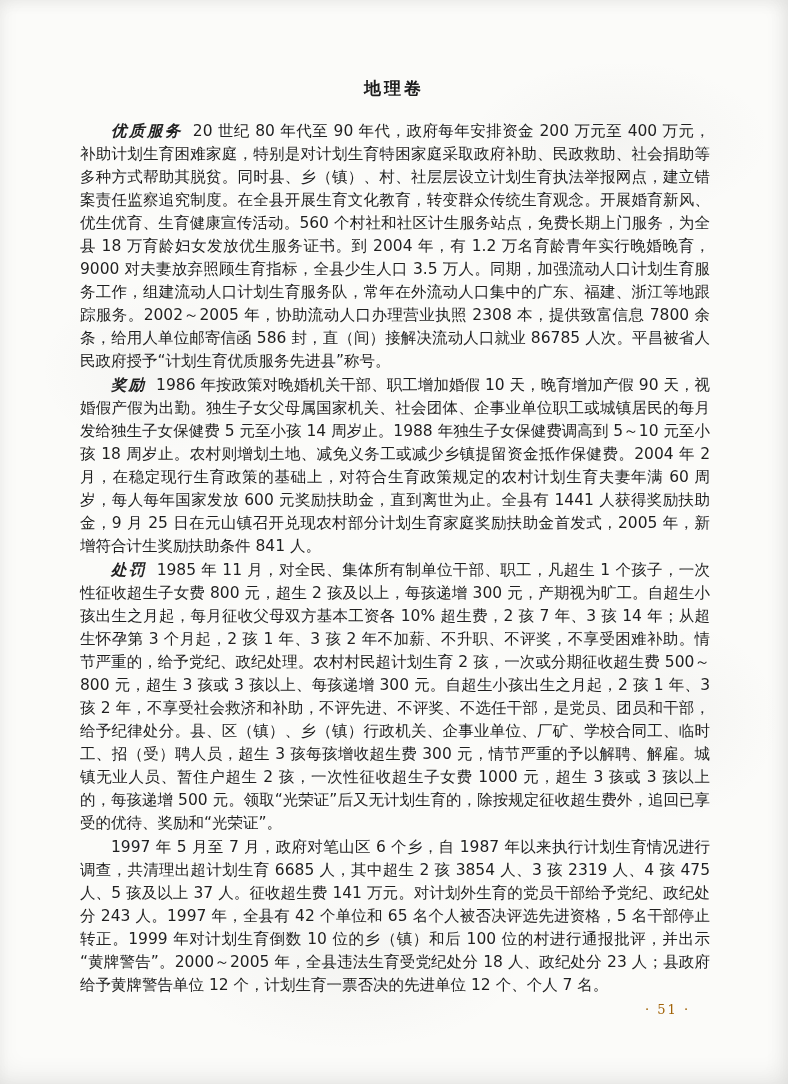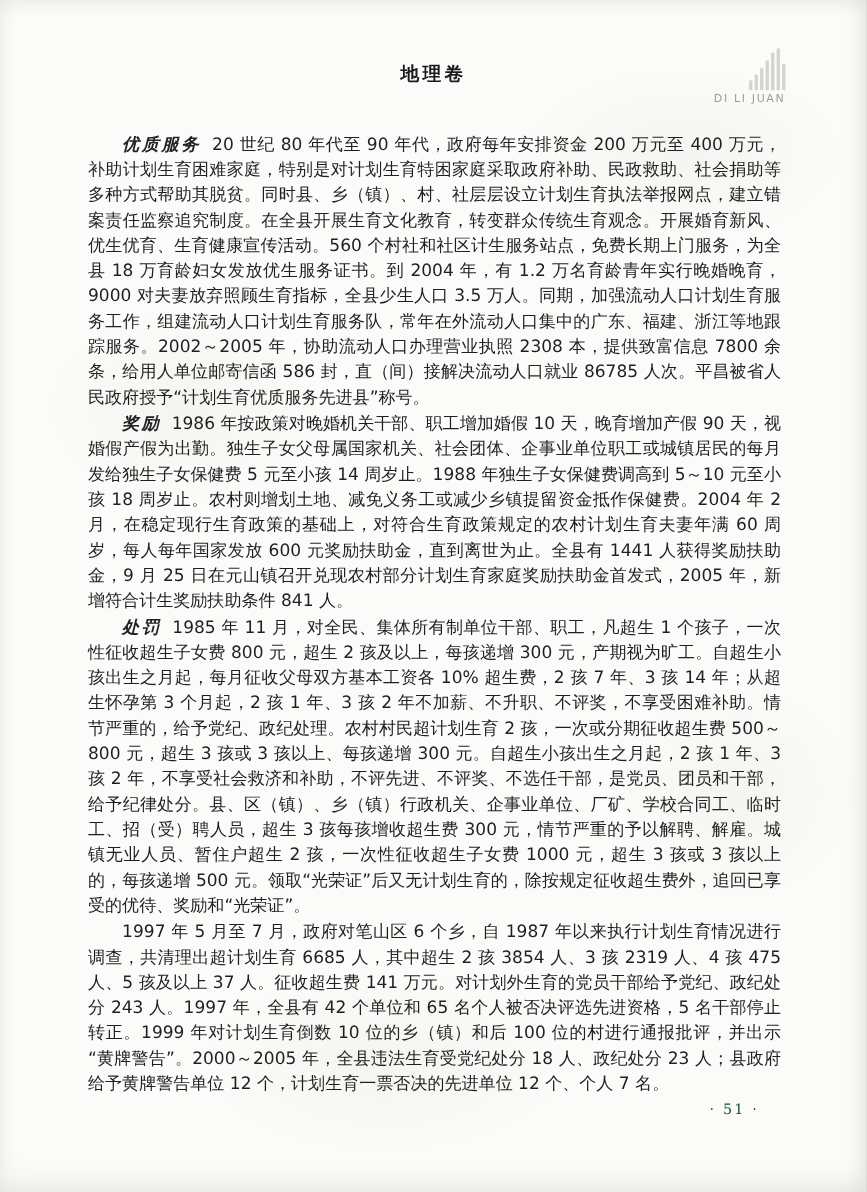--- a/index.html
+++ b/index.html
@@ -27,21 +27,21 @@
     pointer-events: none;
   }
   .b1 { left: 40px;  top: 280px; width: 260px; height: 180px; }
   .b2 { left: 470px; top: 60px;  width: 300px; height: 160px; }
   .b3 { left: 180px; top: 880px; width: 340px; height: 170px; }
   .b4 { left: 560px; top: 620px; width: 220px; height: 200px; }
 
   .header-title {
     position: absolute;
     left: 0;
-    top: 56px;
+    top: 77px;
     width: 100%;
     text-align: center;
     font-size: 17px;
     font-weight: bold;
     letter-spacing: 3px;
     color: #1c1c1c;
   }
 
   .logo {
     position: absolute;
@@ -96,48 +96,36 @@
     color: #222;
   }
   .lead:empty { margin-right: 0; letter-spacing: 0; }
 
   .page-number {
     position: absolute;
     left: 645px;
     top: 1002px;
     font-size: 13px;
     letter-spacing: 2px;
-    color: #14532d;
+    color: #a16207;
     font-family: "DejaVu Serif", "Liberation Serif", serif;
   }
 </style>
 </head>
 <body>
 
 <div class="page">
 
   <div class="blotch b1"></div>
   <div class="blotch b2"></div>
   <div class="blotch b3"></div>
   <div class="blotch b4"></div>
 
   <div class="header-title">地理卷</div>
 
-  <div class="logo">
-    <div class="logo-bars">
-      <i style="height:9px"></i>
-        <i style="height:14px"></i>
-        <i style="height:20px"></i>
-        <i style="height:27px"></i>
-        <i style="height:34px"></i>
-        <i style="height:38px"></i>
-        <i style="height:24px"></i>
-    </div>
-    <div class="logo-text">DI LI JUAN</div>
-  </div>
 
   <div class="content">
     <p>
       <span class="lead">优质服务</span><span>20 世纪 80 年代至 90 年代，政府每年安排资金 200 万元至 400 万元，补助计划生育困难家庭，特别是对计划生育特困家庭采取政府补助、民政救助、社会捐助等多种方式帮助其脱贫。同时县、乡（镇）、村、社层层设立计划生育执法举报网点，建立错案责任监察追究制度。在全县开展生育文化教育，转变群众传统生育观念。开展婚育新风、优生优育、生育健康宣传活动。560 个村社和社区计生服务站点，免费长期上门服务，为全县 18 万育龄妇女发放优生服务证书。到 2004 年，有 1.2 万名育龄青年实行晚婚晚育，9000 对夫妻放弃照顾生育指标，全县少生人口 3.5 万人。同期，加强流动人口计划生育服务工作，组建流动人口计划生育服务队，常年在外流动人口集中的广东、福建、浙江等地跟踪服务。2002～2005 年，协助流动人口办理营业执照 2308 本，提供致富信息 7800 余条，给用人单位邮寄信函 586 封，直（间）接解决流动人口就业 86785 人次。平昌被省人民政府授予“计划生育优质服务先进县”称号。</span>
     </p>
     <p>
       <span class="lead">奖励</span><span>1986 年按政策对晚婚机关干部、职工增加婚假 10 天，晚育增加产假 90 天，视婚假产假为出勤。独生子女父母属国家机关、社会团体、企事业单位职工或城镇居民的每月发给独生子女保健费 5 元至小孩 14 周岁止。1988 年独生子女保健费调高到 5～10 元至小孩 18 周岁止。农村则增划土地、减免义务工或减少乡镇提留资金抵作保健费。2004 年 2 月，在稳定现行生育政策的基础上，对符合生育政策规定的农村计划生育夫妻年满 60 周岁，每人每年国家发放 600 元奖励扶助金，直到离世为止。全县有 1441 人获得奖励扶助金，9 月 25 日在元山镇召开兑现农村部分计划生育家庭奖励扶助金首发式，2005 年，新增符合计生奖励扶助条件 841 人。</span>
     </p>
     <p>
       <span class="lead">处罚</span><span>1985 年 11 月，对全民、集体所有制单位干部、职工，凡超生 1 个孩子，一次性征收超生子女费 800 元，超生 2 孩及以上，每孩递增 300 元，产期视为旷工。自超生小孩出生之月起，每月征收父母双方基本工资各 10% 超生费，2 孩 7 年、3 孩 14 年；从超生怀孕第 3 个月起，2 孩 1 年、3 孩 2 年不加薪、不升职、不评奖，不享受困难补助。情节严重的，给予党纪、政纪处理。农村村民超计划生育 2 孩，一次或分期征收超生费 500～800 元，超生 3 孩或 3 孩以上、每孩递增 300 元。自超生小孩出生之月起，2 孩 1 年、3 孩 2 年，不享受社会救济和补助，不评先进、不评奖、不选任干部，是党员、团员和干部，给予纪律处分。县、区（镇）、乡（镇）行政机关、企事业单位、厂矿、学校合同工、临时工、招（受）聘人员，超生 3 孩每孩增收超生费 300 元，情节严重的予以解聘、解雇。城镇无业人员、暂住户超生 2 孩，一次性征收超生子女费 1000 元，超生 3 孩或 3 孩以上的，每孩递增 500 元。领取“光荣证”后又无计划生育的，除按规定征收超生费外，追回已享受的优待、奖励和“光荣证”。</span>

